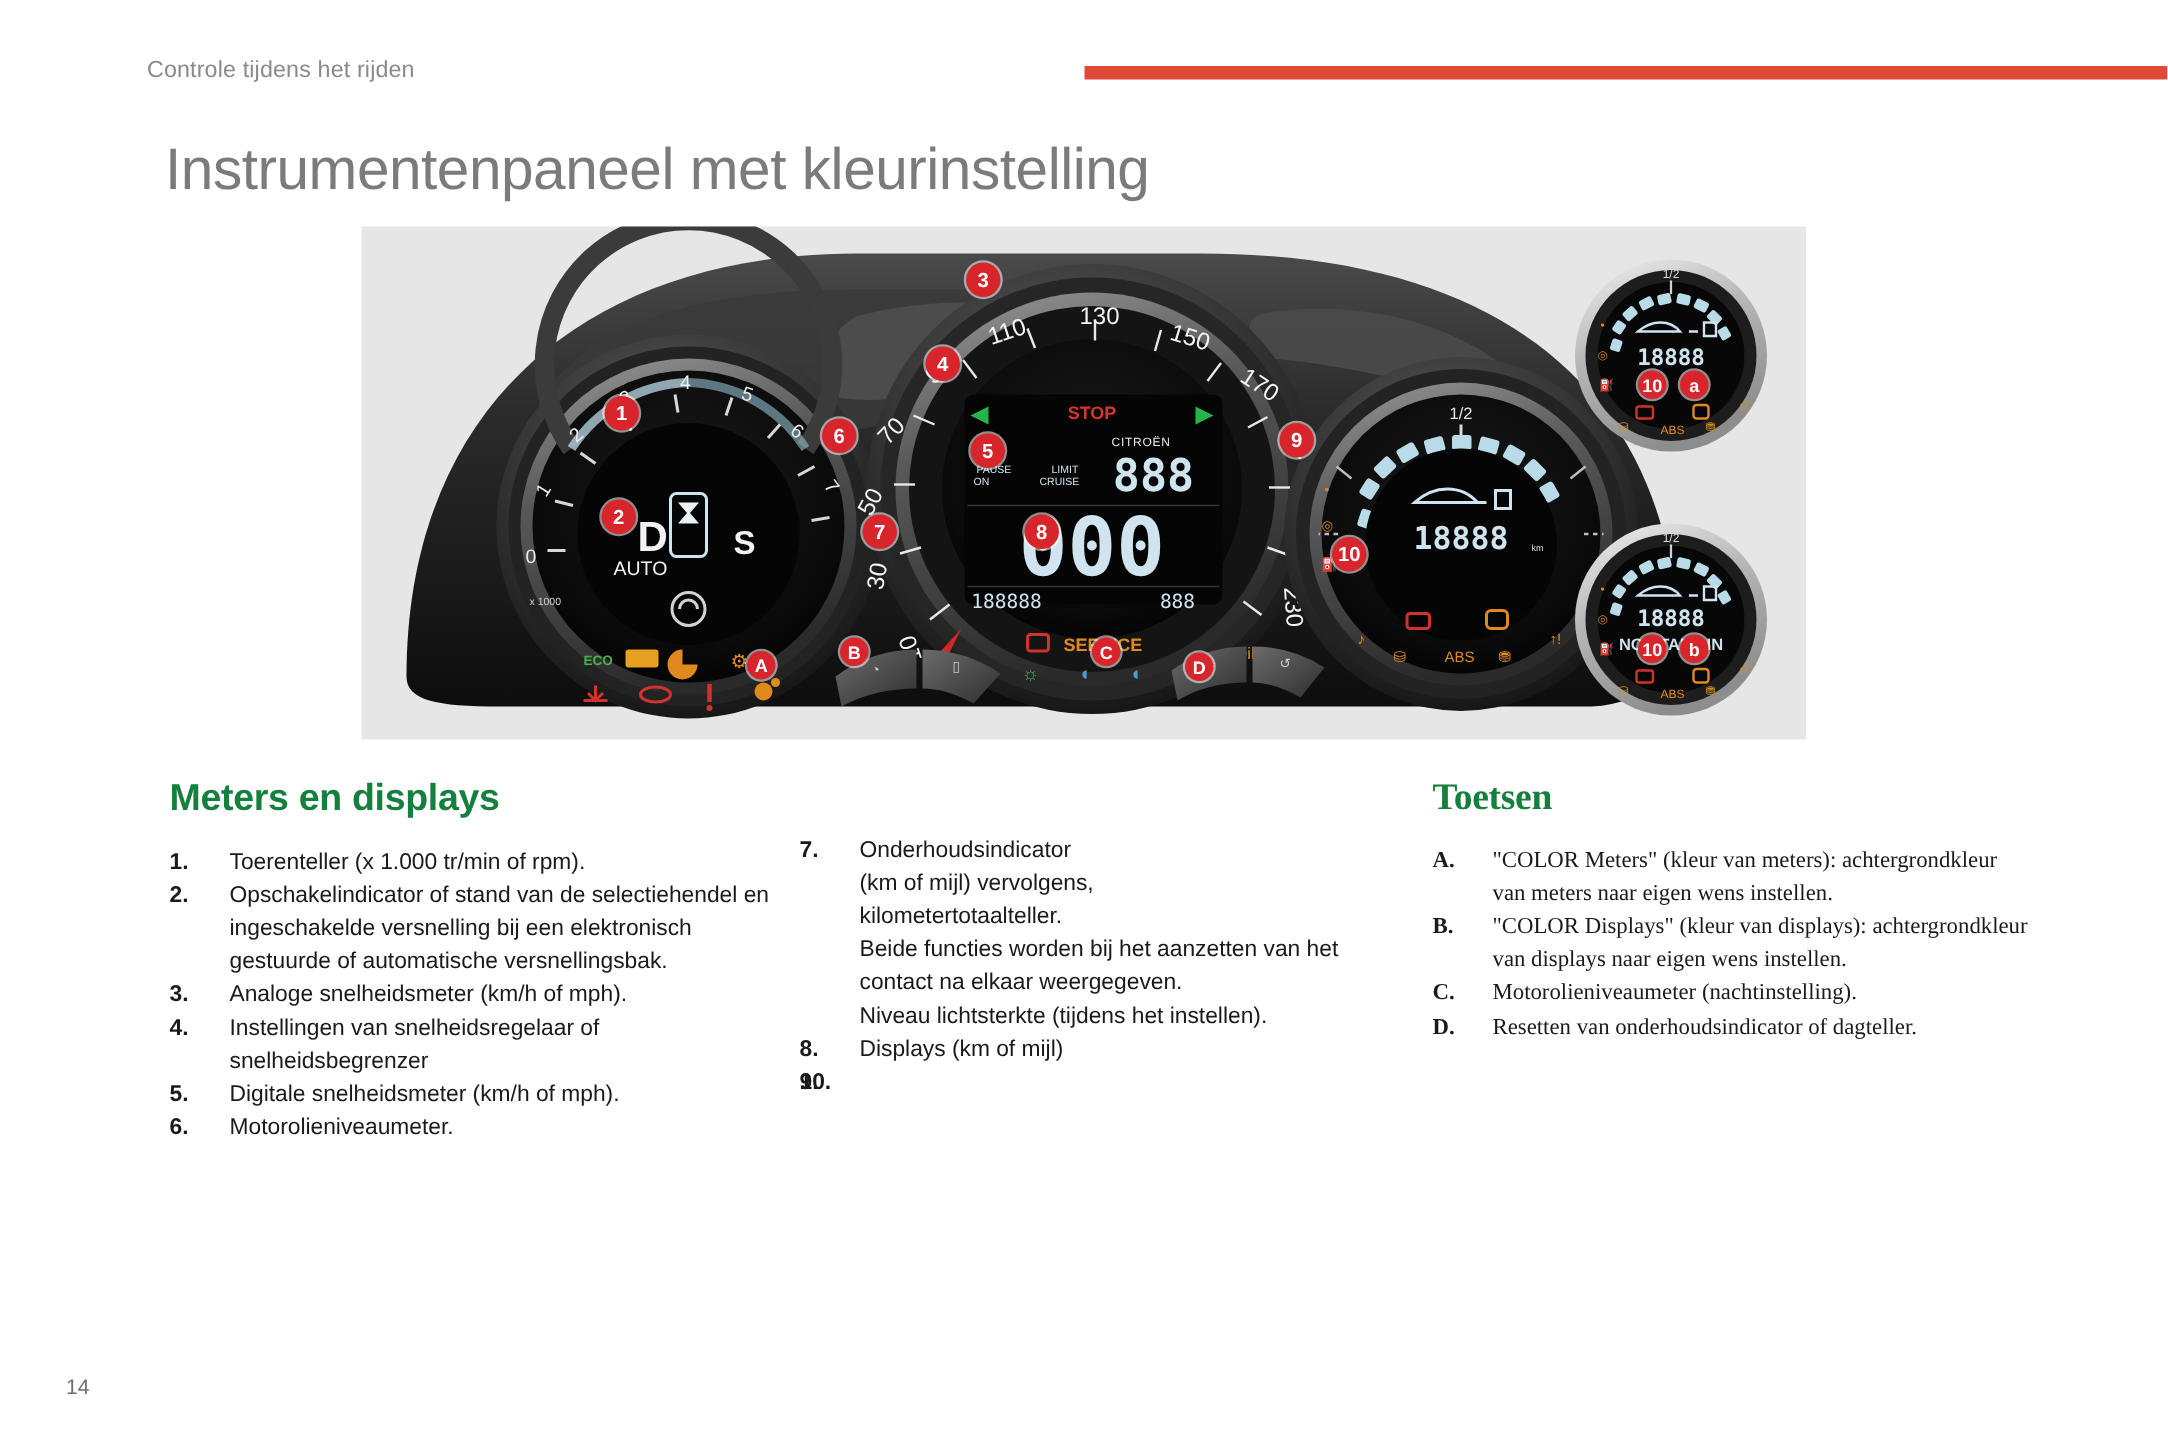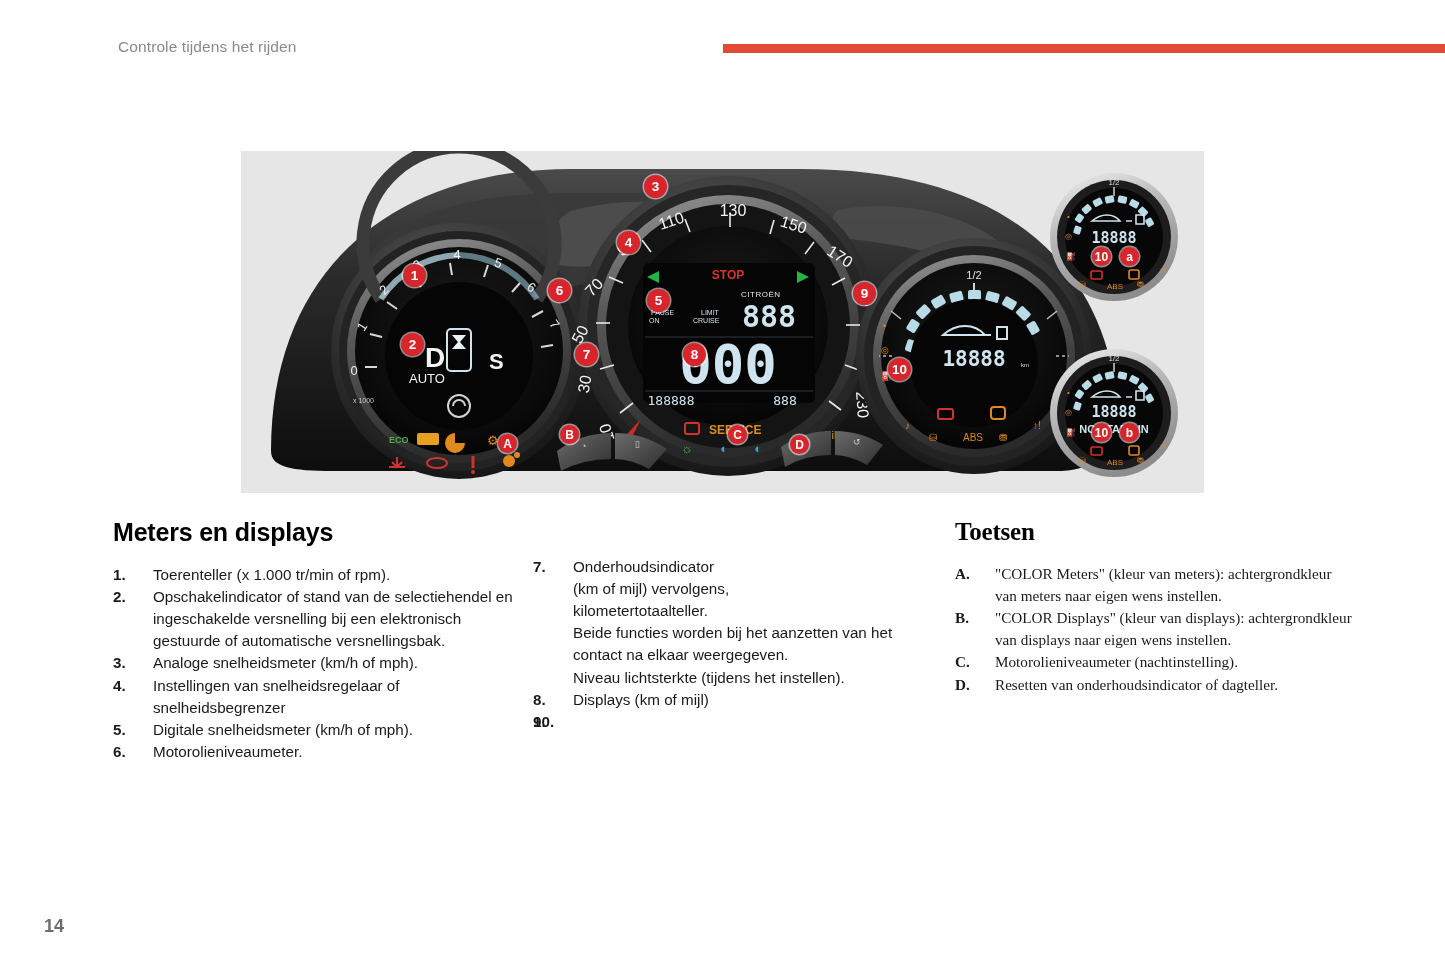--- a/index.html
+++ b/index.html
@@ -6,21 +6,21 @@
   html, body {
     width: 1445px; height: 963px;
     background: #ffffff;
     font-family: "Liberation Sans", sans-serif;
     overflow: hidden;
   }
   .page { position: relative; width: 1445px; height: 963px; background:#fff; }
 
   
   .running-head {
-    position: absolute; left: 118px; top: 38px;
+    position: absolute; left: 98px; top: 38px;
     font-size: 15.5px; color: #8a8a8a; letter-spacing: .1px;
     white-space: nowrap;
   }
   .head-rule {
     position: absolute; left: 723px; top: 44px;
     width: 722px; height: 9px; background: #e04a37;
   }
   .page-title {
     position: absolute; left: 110px; top: 92px;
     font-size: 39px; font-weight: 400; color: #7b7b7b;
@@ -47,21 +47,21 @@
     line-height: 1;
     box-shadow: 0 0 0 1.5px rgba(255,255,255,.55);
     font-family: "Liberation Sans", sans-serif;
   }
   .cal.n  { width: 23px; height: 23px; font-size: 13.5px; }
   .cal.s  { width: 19px; height: 19px; font-size: 12px; }
 
   
   .col { position: absolute; top: 518px; }
   .col h2 {
-    font-size: 25px; font-weight: bold; color: #000000;
+    font-size: 25px; font-weight: bold; color: #15803d;
     margin-bottom: 17px; letter-spacing: -0.2px;
   }
   .col-a { left: 113px; width: 400px; }
   .col-b { left: 533px; width: 400px; }
   .col-c { left: 955px; width: 400px; font-family: Liberation Serif, serif; }
   .col-b { top: 556px; }
 
   ul.items { list-style: none; }
   ul.items li {
     position: relative;
@@ -76,30 +76,31 @@
     font-weight: bold;
     width: 34px;
     text-align: left;
   }
   ul.items li .marker.wide { width: 34px; }
   ul.items li .body b { font-weight: bold; }
 
   
   .folio {
     position: absolute; left: 44px; top: 916px;
-    font-size: 18px; font-weight: bold; color: #6e6e6e; text-align: center;
+    font-size: 14px; font-weight: normal; color: #6e6e6e; text-align: center;
   }
 </style>
 </head>
 <body>
 
 <div class="page">
 
   <div class="running-head">Controle tijdens het rijden</div>
   <div class="head-rule"></div>
+  <h1 class="page-title">Instrumentenpaneel met kleurinstelling</h1>
 
   <div class="figure">
     <div class="cluster-wrap">
       <svg viewBox="0 0 963 342" preserveAspectRatio="none">
         <defs>
           <radialGradient id="bezel" cx="45%" cy="30%" r="75%">
             <stop offset="0%" stop-color="#5d5d5d"></stop>
             <stop offset="55%" stop-color="#343434"></stop>
             <stop offset="100%" stop-color="#121212"></stop>
           </radialGradient>

